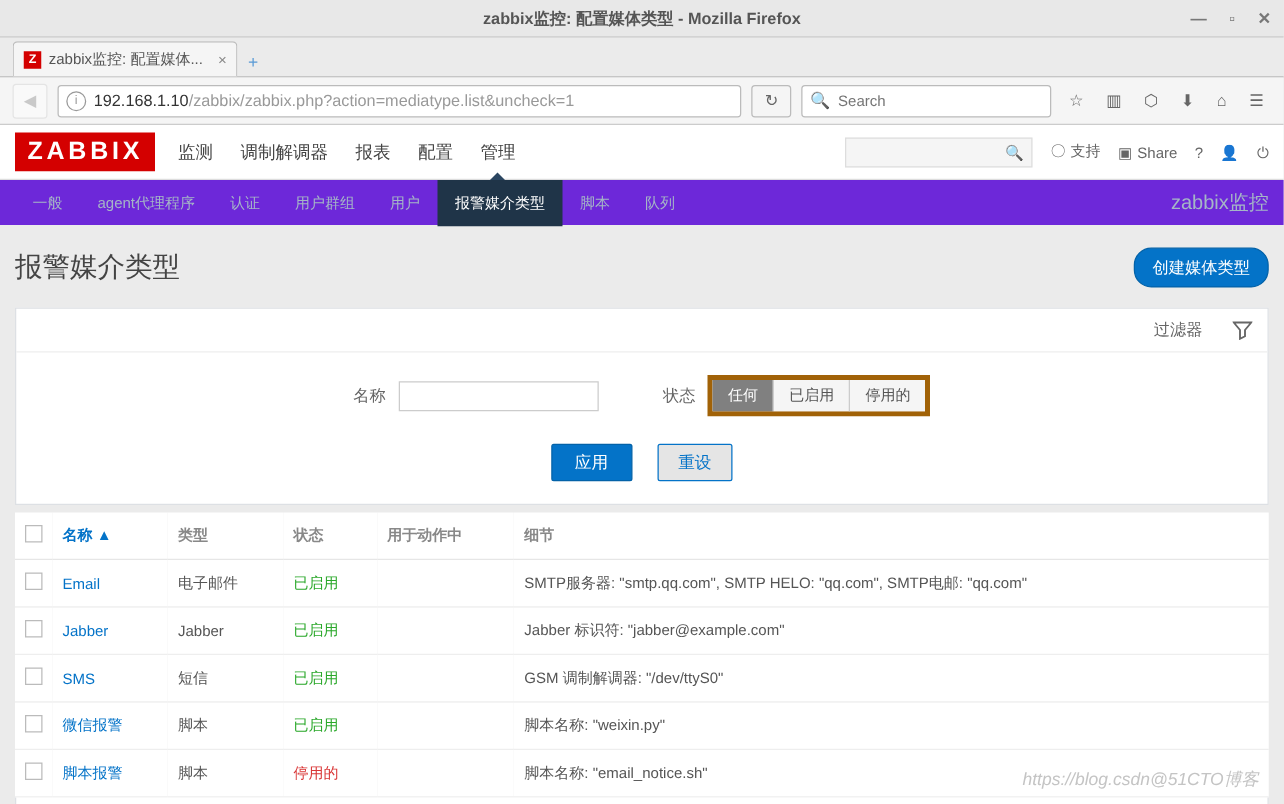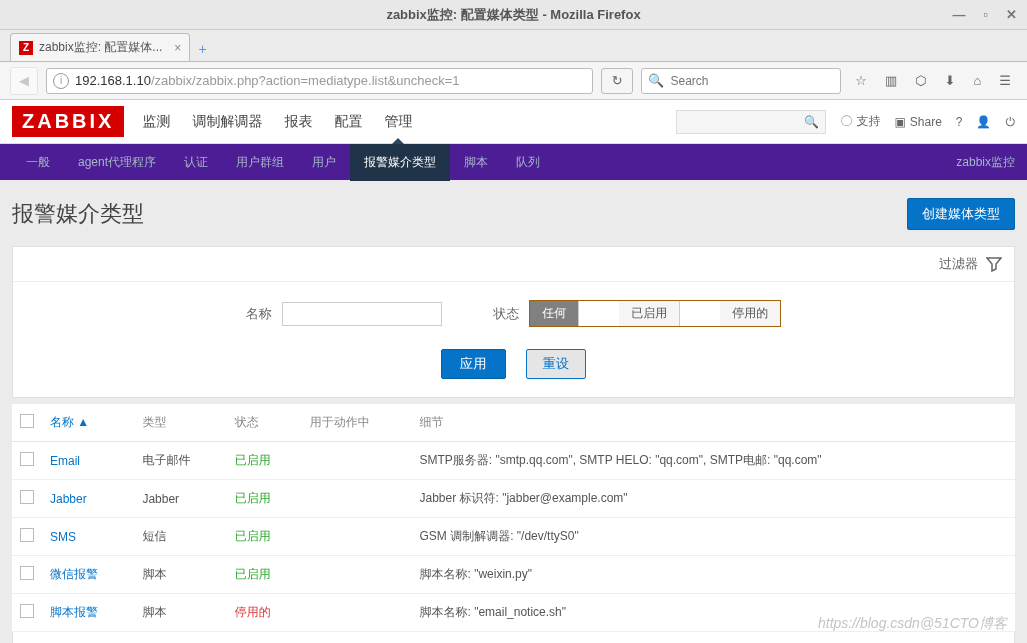--- a/index.html
+++ b/index.html
@@ -36,50 +36,50 @@
     .zabbix-top { background: #fff; height: 44px; display: flex; align-items: center; padding: 0 12px; border-bottom: 1px solid #ddd; }
     .zabbix-logo { background: #d40000; color: #fff; font-weight: bold; letter-spacing: 3px; padding: 4px 10px; font-size: 20px; }
     .main-nav { display: flex; margin-left: 18px; gap: 22px; }
     .main-nav-item { color: #444; font-size: 14px; cursor: pointer; position: relative; padding: 12px 0; font-family: Liberation Serif, serif; }
     .main-nav-item.active::after { content: ''; position: absolute; bottom: -1px; left: 50%; transform: translateX(-50%); border: 6px solid transparent; border-bottom-color: #2b4661; }
     .top-right { margin-left: auto; display: flex; align-items: center; gap: 14px; color: #666; font-size: 12px; }
     .top-search { width: 150px; height: 24px; border: 1px solid #ddd; background: #f5f5f5; padding: 0 6px; display: flex; align-items: center; justify-content: flex-end; }
     .top-right .ico { cursor: pointer; display: inline-flex; align-items: center; gap: 4px; }
     
     
-    .sub-nav { background: #4c1d95; height: 36px; display: flex; align-items: center; padding: 0 12px; }
+    .sub-nav { background: #6d28d9; height: 36px; display: flex; align-items: center; padding: 0 12px; }
     .sub-nav-item { color: #a5b6c6; font-size: 12px; padding: 10px 14px; cursor: pointer; }
     .sub-nav-item.active { background: #1f3448; color: #fff; }
-    .sub-nav-right { margin-left: auto; color: #a5b6c6; font-size: 12px; }
+    .sub-nav-right { margin-left: auto; color: #a5b6c6; font-size: 16px; }
     
     
     .page-wrap { padding: 8px 12px; }
     .page-header { display: flex; align-items: center; margin: 10px 0 16px; }
     .page-title { font-size: 22px; color: #444; font-weight: normal; }
-    .btn-primary { margin-left: auto; background: #0473c8; color: #fff; border: 1px solid #0362a8; padding: 6px 14px; font-size: 13px; cursor: pointer; border-radius: 2px; }
+    .btn-primary { margin-left: auto; background: #0473c8; color: #fff; border: 1px solid #0362a8; padding: 6px 14px; font-size: 13px; cursor: pointer; border-radius: 14px; }
     
     .card { background: #fff; border: 1px solid #dde0e4; }
-    .filter-header { display: flex; justify-content: flex-end; align-items: center; padding: 8px 12px; border-bottom: 1px solid #eee; gap: 8px; }
+    .filter-header { display: flex; justify-content: flex-end; align-items: center; padding: 8px 12px; border-bottom: 1px solid #eee; gap: 24px; }
     .filter-label { color: #666; font-size: 13px; }
     .funnel { width: 16px; height: 16px; }
     
     .filter-body { padding: 18px 12px; text-align: center; }
     .filter-row { display: inline-flex; align-items: center; gap: 10px; margin: 0 24px; }
     .filter-row label { color: #666; font-size: 13px; }
     .filter-row input[type=text] { height: 24px; width: 160px; border: 1px solid #ccc; padding: 0 4px; }
-    .seg { display: inline-flex; border: 1px solid #a16207; gap: 40px; }
+    .seg { display: inline-flex; border: 4px solid #a16207; }
     .seg-btn { padding: 4px 12px; font-size: 12px; background: #f5f5f5; color: #555; border-right: 1px solid #ccc; cursor: pointer; }
     .seg-btn:last-child { border-right: none; }
     .seg-btn.active { background: #808080; color: #fff; }
     .filter-actions { margin-top: 22px; display: flex; justify-content: center; gap: 20px; }
     .btn-apply { background: #0473c8; color: #fff; border: 1px solid #0362a8; padding: 5px 18px; cursor: pointer; border-radius: 2px; }
     .btn-reset { background: #e5e5e5; color: #0473c8; border: 1px solid #0473c8; padding: 5px 16px; cursor: pointer; border-radius: 2px; }
     
     .tbl { width: 100%; border-collapse: collapse; margin-top: 6px; }
-    .tbl th { text-align: left; font-weight: normal; font-size: 12px; color: #888; padding: 10px 8px; border-bottom: 1px solid #e6e6e6; background: #fff; }
+    .tbl th { text-align: left; font-weight: bold; font-size: 12px; color: #888; padding: 10px 8px; border-bottom: 1px solid #e6e6e6; background: #fff; }
     .tbl th.sortable { color: #0473c8; cursor: pointer; }
     .tbl td { padding: 10px 8px; font-size: 12px; color: #555; border-bottom: 1px solid #eee; background: #fff; }
     .tbl td.link { color: #0473c8; cursor: pointer; }
     .tbl td.status-enabled { color: #2aa82a; cursor: pointer; }
     .tbl td.status-disabled { color: #d93636; cursor: pointer; }
     .chk { width: 14px; height: 14px; border: 1px solid #bbb; display: inline-block; }
     .tbl-footer { text-align: right; padding: 12px; color: #888; font-size: 12px; background: #fff; }
     
     .watermark { position: absolute; right: 20px; bottom: 10px; color: #c4c4c4; font-size: 14px; font-style: italic; }
   </style>

